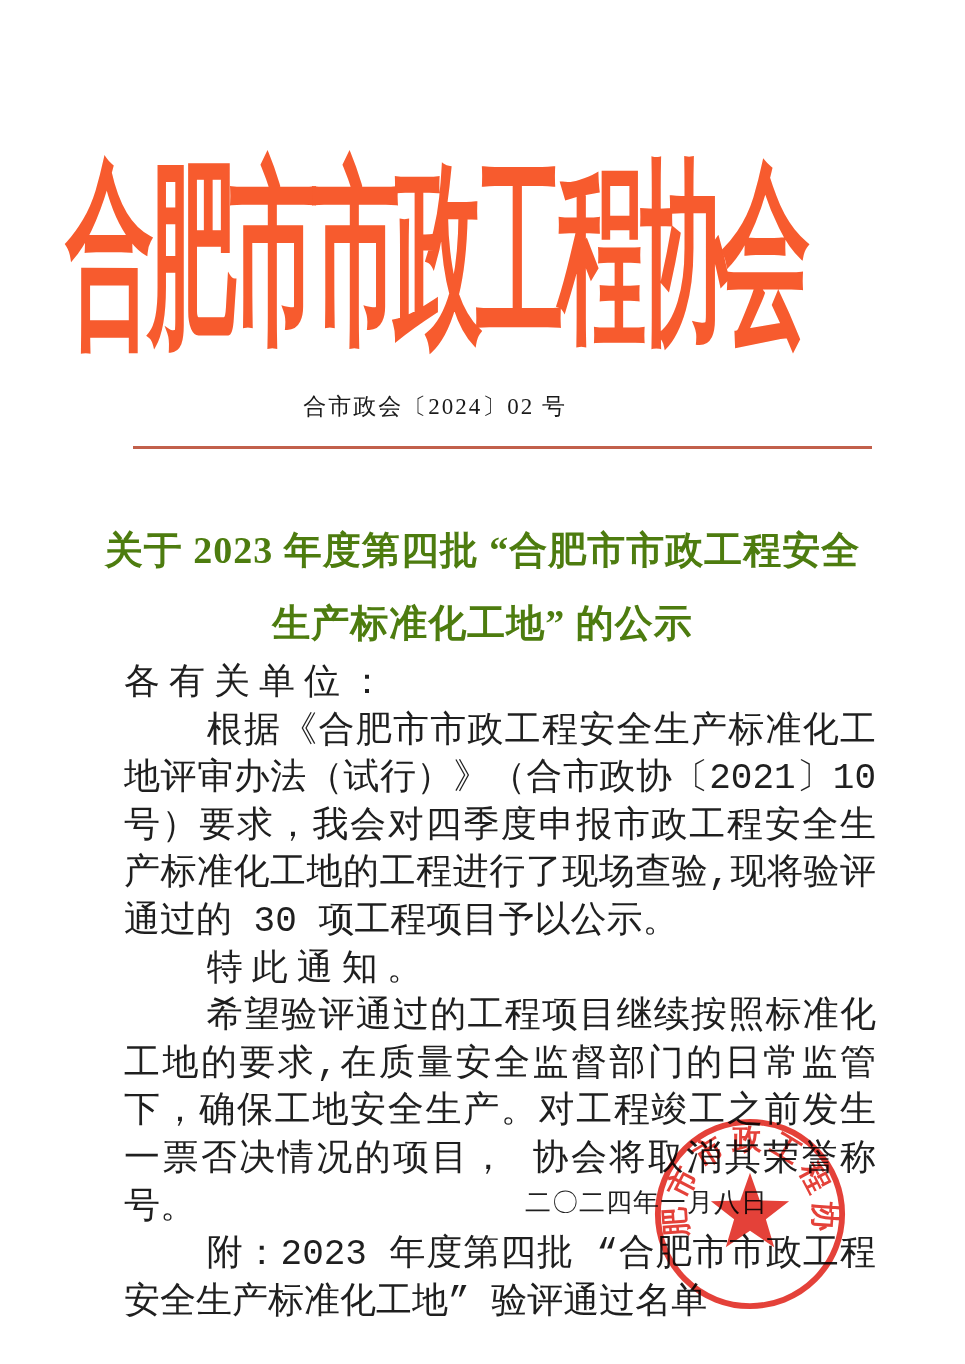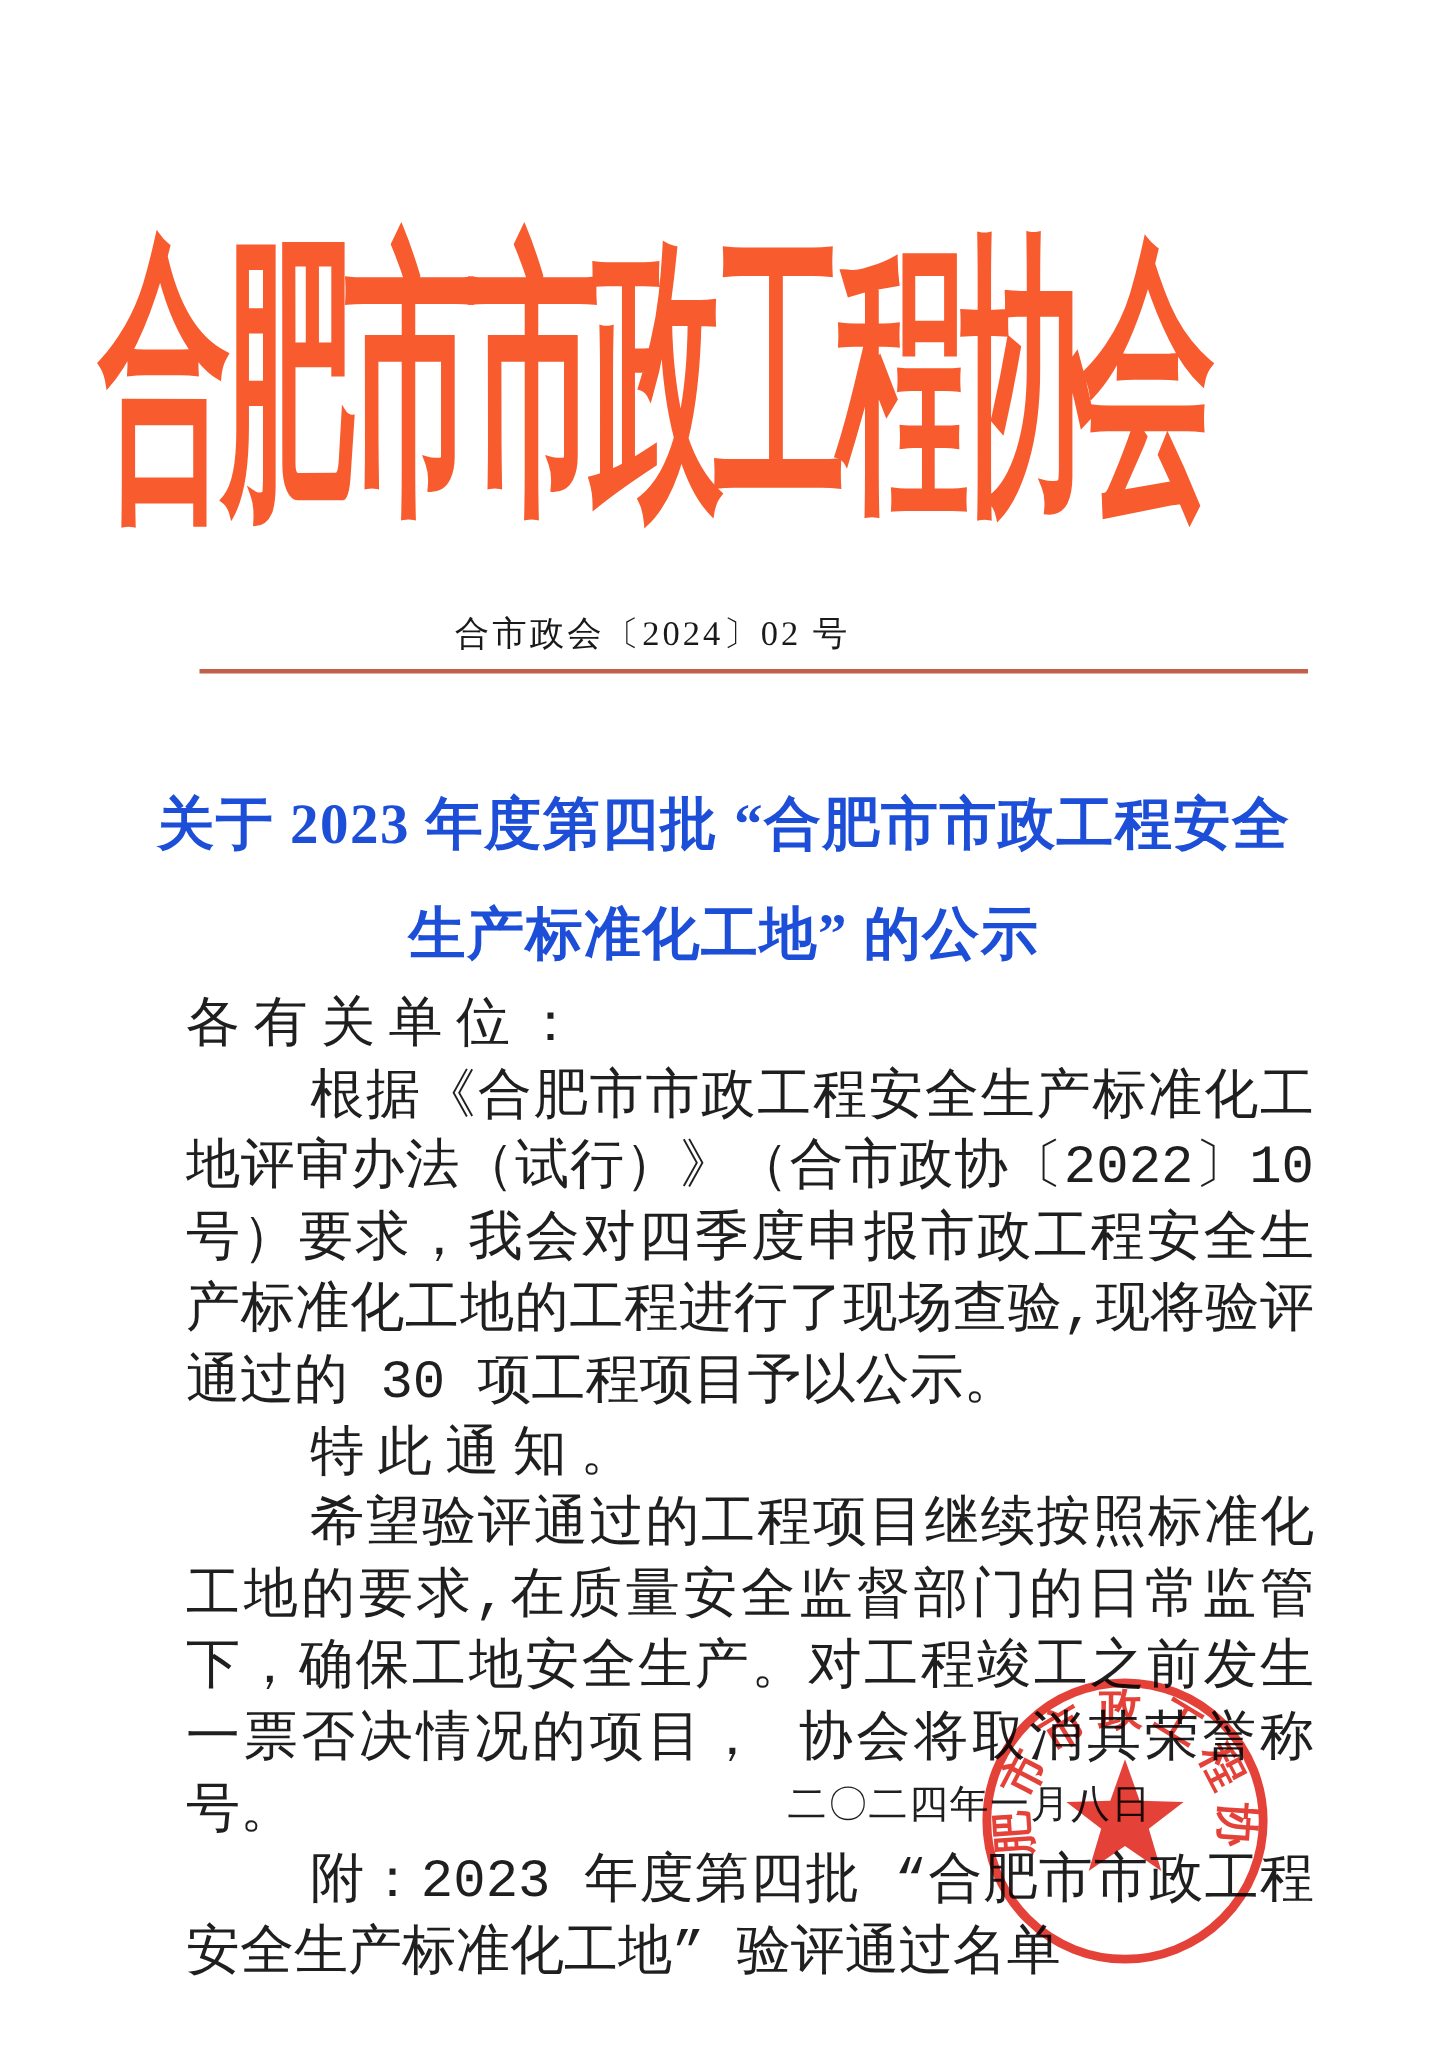--- a/index.html
+++ b/index.html
@@ -25,34 +25,34 @@
     letter-spacing: -6px;
     color: var(--header-red, #f75b2e);
     transform: scaleY(2.25);
     transform-origin: center;
   }
 
   
   .doc-number {
     position: absolute; top: 391px; left: 0; width: 100%;
     text-align: center;
-    font-size: 23px; letter-spacing: 2px; color: #1a1a1a; margin-top: 16px;
+    font-size: 23px; letter-spacing: 2px; color: #1a1a1a;
   }
 
   
   .red-divider {
     position: absolute; top: 446px; left: 133px;
     width: 739px; height: 3px;
     background: var(--divider-red, #c2604b);
   }
 
   
   .notice-title {
     position: absolute; top: 514px; left: 60px; width: 845px;
-    text-align: center; color: #1d4ed8;
+    text-align: center; color: #4d7c0f;
     font-size: 38px; font-weight: bold;
     line-height: 73px; letter-spacing: 1px;
   }
 
   
   .body-text {
     position: absolute; top: 660px; left: 124px; width: 752px;
     font-size: 36px; line-height: 47.6px;
     color: var(--body-text, #1f1f1f);
     text-align: justify;
@@ -100,21 +100,21 @@
 
   <div class="red-divider"></div>
 
   <div class="notice-title">
     <div>关于 2023 年度第四批 “合肥市市政工程安全</div>
     <div>生产标准化工地” 的公示</div>
   </div>
 
   <div class="body-text">
     <p class="spread">各有关单位：</p>
-    <p class="para">根据《合肥市市政工程安全生产标准化工地评审办法（试行）》（合市政协〔2022〕10 号）要求，我会对四季度申报市政工程安全生产标准化工地的工程进行了现场查验,现将验评通过的 30 项工程项目予以公示。</p>
+    <p class="para">根据《合肥市市政工程安全生产标准化工地评审办法（试行）》（合市政协〔2021〕10 号）要求，我会对四季度申报市政工程安全生产标准化工地的工程进行了现场查验,现将验评通过的 30 项工程项目予以公示。</p>
     <p class="para spread">特此通知。</p>
     <p class="para">希望验评通过的工程项目继续按照标准化工地的要求,在质量安全监督部门的日常监管下，确保工地安全生产。对工程竣工之前发生一票否决情况的项目， 协会将取消其荣誉称号。</p>
     <p class="para">附：2023 年度第四批 “合肥市市政工程安全生产标准化工地” 验评通过名单</p>
   </div>
 
   <div class="issue-date">二〇二四年一月八日</div>
 
   <div class="official-seal">
     <svg viewBox="0 0 200 200" xmlns="http://www.w3.org/2000/svg">
       <circle class="seal-ring" cx="100" cy="100" r="94"></circle>

